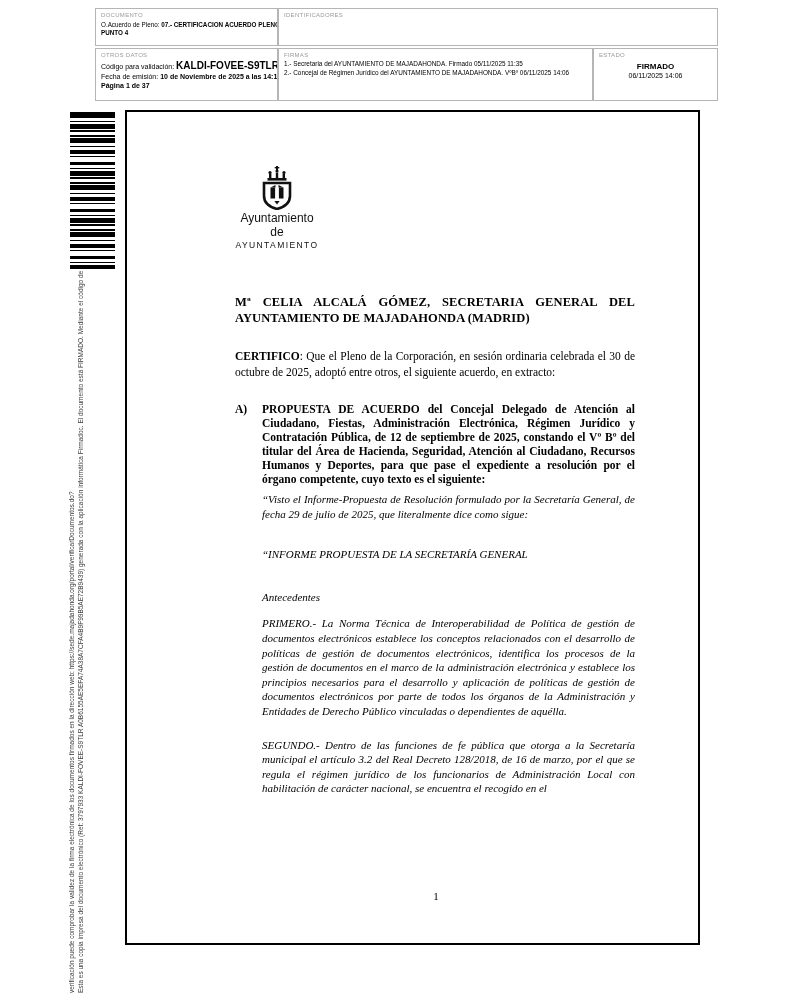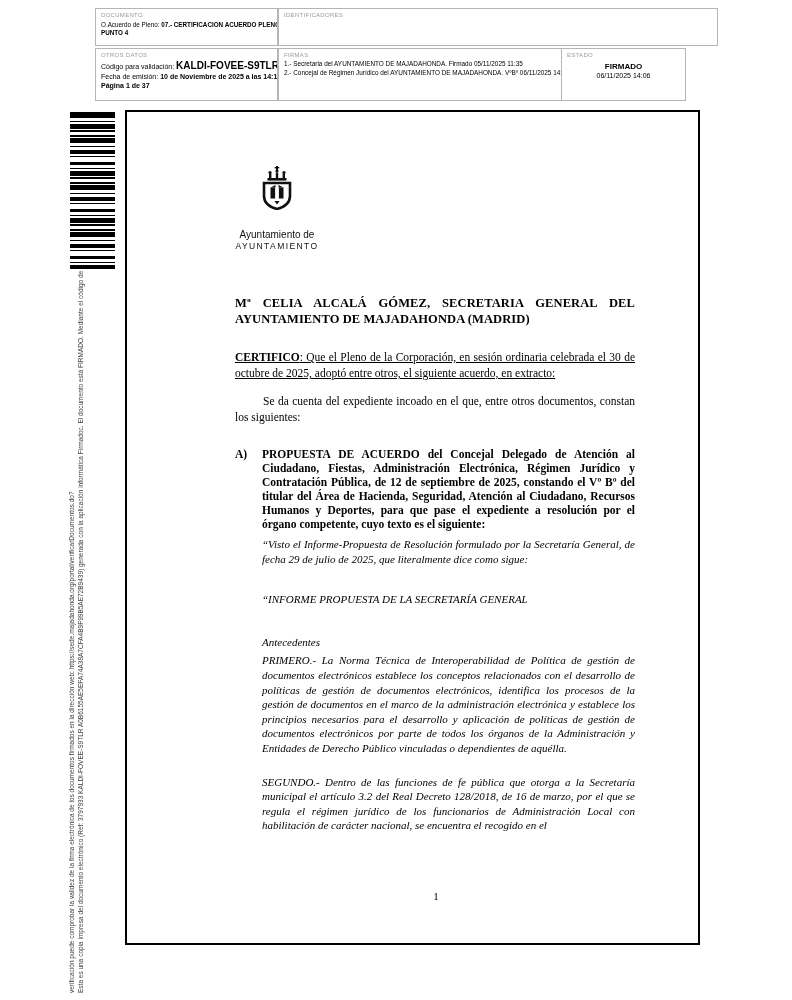--- a/index.html
+++ b/index.html
@@ -6,21 +6,21 @@
   html, body { width: 792px; height: 1000px; background: #fff; overflow: hidden; }
   body { position: relative; font-family: "Liberation Sans", sans-serif; color: #000; }
 
   
   .hbox { position: absolute; border: 1px solid #b5b5b5; background: #fff; padding: 3px 5px; overflow: hidden; }
   .hbox .hlabel { font-size: 6px; color: #9a9a9a; letter-spacing: 0.3px; }
   #box-documento      { left: 95px;  top: 8px;  width: 183px; height: 38px; }
   #box-identificadores{ left: 278px; top: 8px;  width: 440px; height: 38px; }
   #box-otros          { left: 95px;  top: 48px; width: 183px; height: 53px; }
   #box-firmas         { left: 278px; top: 48px; width: 315px; height: 53px; }
-  #box-estado         { left: 561px; top: 48px; width: 125px; height: 53px; }
+  #box-estado         { left: 593px; top: 48px; width: 125px; height: 53px; }
   .doc-line1 { font-size: 6.3px; margin-top: 3px; white-space: nowrap; }
   .doc-line1 b, .doc-line2 { font-weight: bold; }
   .doc-line2 { font-size: 6.3px; margin-top: 1px; }
   .otros-line { font-size: 7px; margin-top: 2px; white-space: nowrap; }
   .otros-line .big { font-weight: bold; font-size: 10px; }
   .otros-line b { font-weight: bold; }
   .firmas-line { font-size: 6.4px; margin-top: 2px; white-space: nowrap; }
   #box-estado { text-align: center; }
   .estado-status { font-size: 8px; font-weight: bold; margin-top: 4px; }
   .estado-date { font-size: 7px; margin-top: 1px; }
@@ -40,37 +40,37 @@
   #side-line-1 { left: 77px; top: 993px; }
   #side-line-2 { left: 68px; top: 993px; }
 
   
   .page { position: absolute; left: 125px; top: 110px; width: 575px; height: 835px;
     border: 2px solid #000; background: #fff; padding: 54px 63px 0 108px;
     font-family: "Liberation Serif", serif; }
 
   .logo { width: 84px; text-align: center; }
   .logo svg { display: block; margin: 0 auto; }
-  .logo-line1 { font-family: "Liberation Sans", sans-serif; font-size: 10px; color: #111; margin-top: 19px; }
+  .logo-line1 { font-family: "Liberation Sans", sans-serif; font-size: 12px; color: #111; margin-top: 1px; }
   .logo-line2 { font-family: "Liberation Sans", sans-serif; font-size: 8.5px; letter-spacing: 1.4px; color: #111; margin-top: 1px; }
 
   .title { margin-top: 44px; font-size: 12.5px; font-weight: bold; line-height: 16px;
     text-align: justify; letter-spacing: 0.1px; }
   .para { font-size: 11.5px; line-height: 16px; text-align: justify; }
-  .certifico { margin-top: 22px; text-decoration: underline; }
+  .certifico { margin-top: 22px; }
   .heading { margin-top: 25px; font-size: 11.5px; font-weight: bold; line-height: 16px; }
   .se-da { margin-top: 12px; text-indent: 28px; }
   .item-a { margin-top: 22px; position: relative; padding-left: 27px; }
   .item-a .marker { position: absolute; left: 0; top: 0; font-weight: bold; font-size: 11.5px; line-height: 14px; }
   .item-a .para { line-height: 14px; font-size: 11.5px; font-weight: bold; }
   .italic-block { font-style: italic; margin-left: 27px; font-size: 11px; line-height: 14.6px; text-align: justify; }
   .visto { margin-top: 6px; }
   .informe { margin-top: 26px; }
   .antecedentes { margin-top: 28px; }
-  .primero { margin-top: 4px; }
+  .primero { margin-top: 12px; }
   .segundo { margin-top: 19px; }
   .page-number { position: absolute; top: 778px; left: 108px; width: 402px;
     text-align: center; font-size: 11px; font-family: "Liberation Serif", serif; }
 </style>
 </head>
 <body>
 
 <div class="hbox" id="box-documento">
   <div class="hlabel">DOCUMENTO</div>
   <div class="doc-line1"><span>O.Acuerdo de Pleno: </span><b>07.- CERTIFICACION ACUERDO PLENO 30-10-2025</b></div>
@@ -130,21 +130,20 @@
     </svg>
     <div class="logo-line1">Ayuntamiento de</div>
     <div class="logo-line2">AYUNTAMIENTO</div>
   </div>
 
   <p class="title">Mª CELIA ALCALÁ GÓMEZ, SECRETARIA GENERAL DEL AYUNTAMIENTO DE MAJADAHONDA (MADRID)</p>
 
   <p class="para certifico"><b>CERTIFICO</b><span>: Que el Pleno de la Corporación, en sesión ordinaria celebrada el 30 de octubre de 2025, adoptó entre otros, el siguiente acuerdo, en extracto:</span></p>
 
 
-  <p class="para se-da">Se da cuenta del expediente incoado en el que, entre otros documentos, constan los siguientes:</p>
 
   <div class="item-a">
     <span class="marker">A)</span>
     <p class="para"><b>PROPUESTA DE ACUERDO del Concejal Delegado de Atención al Ciudadano, Fiestas, Administración Electrónica, Régimen Jurídico y Contratación Pública,</b><span> de 12 de septiembre de 2025, constando el Vº Bº del titular del Área de Hacienda, Seguridad, Atención al Ciudadano, Recursos Humanos y Deportes, para que pase el expediente a resolución por el órgano competente, cuyo texto es el siguiente:</span></p>
   </div>
 
   <p class="italic-block visto">“Visto el Informe-Propuesta de Resolución formulado por la Secretaría General, de fecha 29 de julio de 2025, que literalmente dice como sigue:</p>
   <p class="italic-block informe">“INFORME PROPUESTA DE LA SECRETARÍA GENERAL</p>
   <p class="italic-block antecedentes">Antecedentes</p>
   <p class="italic-block primero">PRIMERO.- La Norma Técnica de Interoperabilidad de Política de gestión de documentos electrónicos establece los conceptos relacionados con el desarrollo de políticas de gestión de documentos electrónicos, identifica los procesos de la gestión de documentos en el marco de la administración electrónica y establece los principios necesarios para el desarrollo y aplicación de políticas de gestión de documentos electrónicos por parte de todos los órganos de la Administración y Entidades de Derecho Público vinculadas o dependientes de aquélla.</p>

